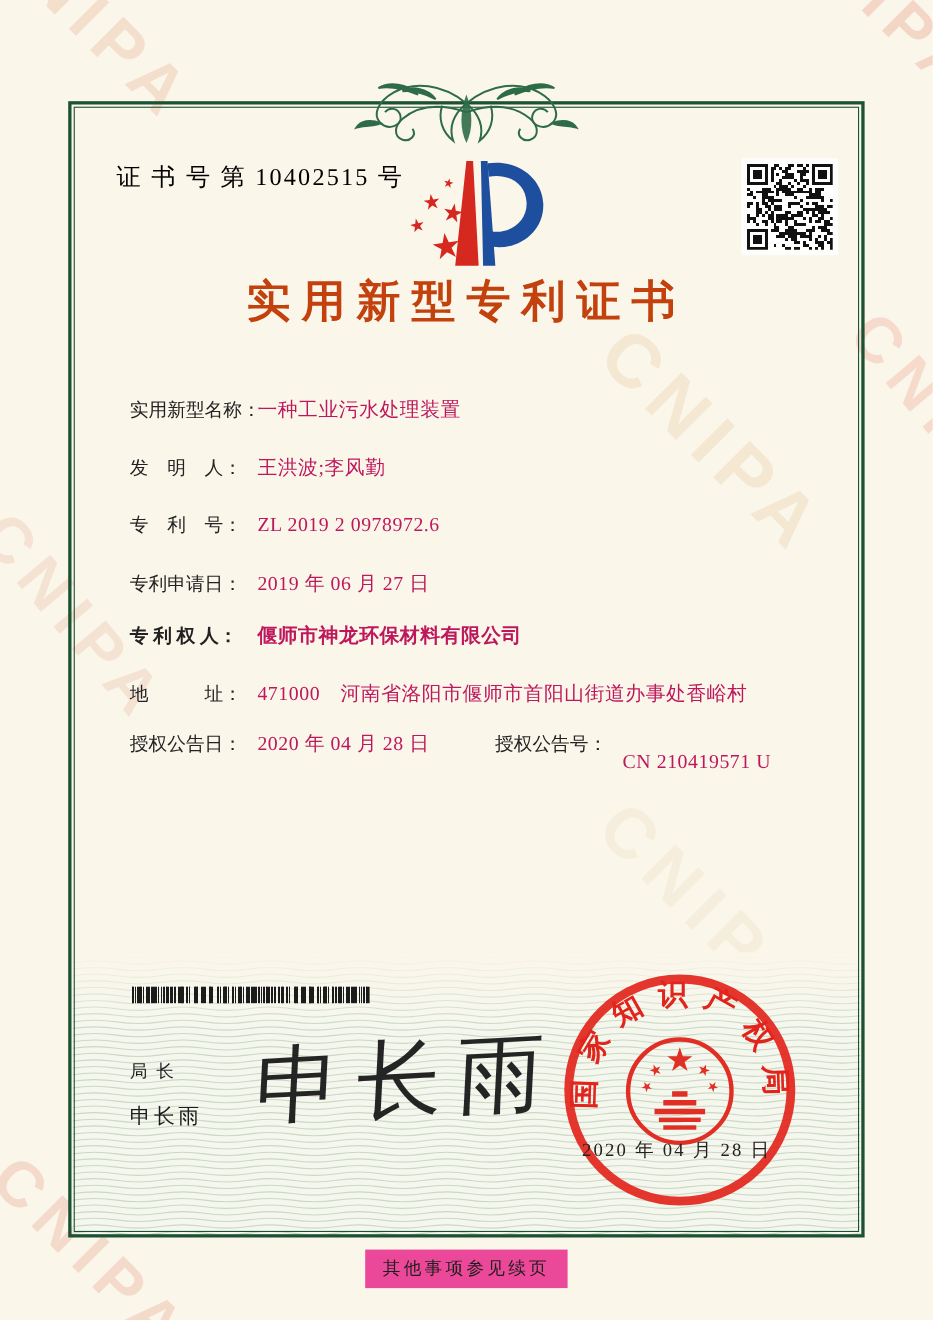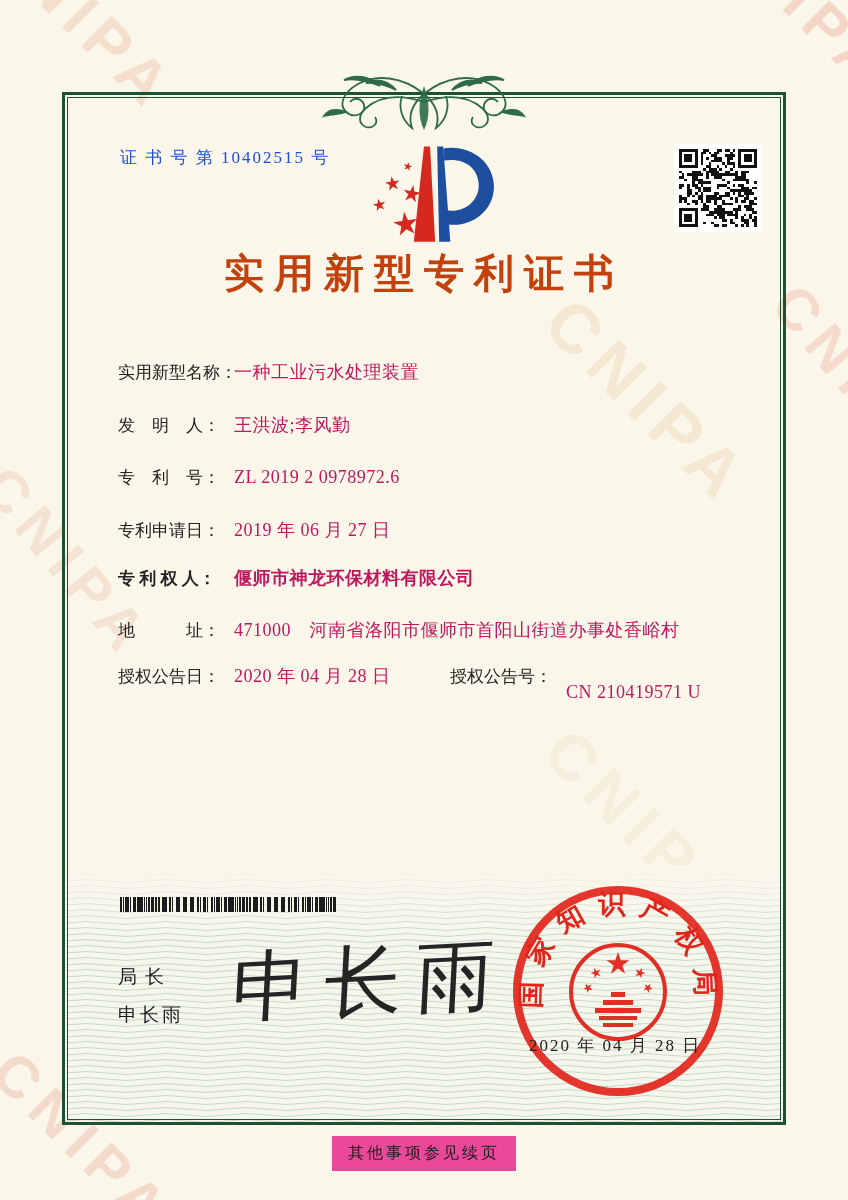--- a/index.html
+++ b/index.html
@@ -23,21 +23,21 @@
   .wm6{left:-30px; top:1108px; font-size:58px; color:rgba(230,152,130,0.30);}
   .wm7{left:520px; top:790px; font-size:64px; color:rgba(240,228,205,0.45);}
   
   .frame{
     position:absolute; left:62px; top:92px; width:724px; height:1033px;
     border:3px solid #1c5233; box-sizing:border-box; z-index:2;
   }
   .frame-inner{position:absolute; inset:2px; border:1px solid #1c5233;}
   .ornament{position:absolute; left:284px; top:64px; z-index:3;}
   
-  .cert-no{position:absolute; left:120px; top:146px; font-size:17px; letter-spacing:2px; color:#1d4ed8; z-index:3;}
+  .cert-no{position:absolute; left:106px; top:146px; font-size:22px; letter-spacing:2px; color:#000000; z-index:3;}
   .logo{position:absolute; left:350px; top:136px; z-index:3;}
   .qrbox{position:absolute; left:674px; top:144px; width:88px; height:88px; background:#fdfdfb; z-index:3;}
   .qrbox svg{position:absolute; left:5px; top:5px;}
   .title{
     position:absolute; left:0; top:246px; width:100%; margin:0;
     text-align:center; font-size:40px; font-weight:bold; letter-spacing:10px;
     color:#c2410c; z-index:3;
   }
   
   .fields{position:absolute; left:118px; top:360px; width:620px; z-index:3; font-size:18px;}
@@ -64,21 +64,21 @@
   .guilloche svg{position:absolute; left:0; top:0;}
   .guilloche-fade{position:absolute; left:0; top:0; width:100%; height:70px;
     background:linear-gradient(#fbf6ea, rgba(251,246,234,0));}
   
   .barcode{
     position:absolute; left:120px; top:897px; width:216px; height:15px; z-index:3;
     background:
       repeating-linear-gradient(90deg,#1b1b1b 0 2px,rgba(0,0,0,0) 2px 3px,#1b1b1b 3px 4px,rgba(0,0,0,0) 4px 7px),
       repeating-linear-gradient(90deg,#1b1b1b 0 1px,rgba(0,0,0,0) 1px 5px,#1b1b1b 5px 8px,rgba(0,0,0,0) 8px 13px);
   }
-  .sig-role{position:absolute; left:118px; top:964px; font-size:19px; letter-spacing:8px; z-index:3; color:#1c1c1c;}
+  .sig-role{position:absolute; left:118px; top:964px; font-size:16px; letter-spacing:8px; z-index:3; color:#1c1c1c;}
   .sig-name{position:absolute; left:118px; top:1002px; font-size:19px; letter-spacing:3px; z-index:3; color:#1c1c1c;}
   .sig-script{
     position:absolute; left:232px; top:930px; z-index:3;
     font-size:78px; letter-spacing:14px; color:#141414;
     transform:rotate(-3deg) skewX(-6deg); opacity:.92;
   }
   .seal{position:absolute; left:507px; top:880px; z-index:3;}
   .seal-date{position:absolute; left:529px; top:1034px; z-index:4; font-size:17px; letter-spacing:2px; color:#282020;}
   .page-num{position:absolute; left:0; top:1093px; width:100%; text-align:center; font-size:15px; letter-spacing:2px; z-index:3; color:#2a2a2a;}
   .cont-note{

